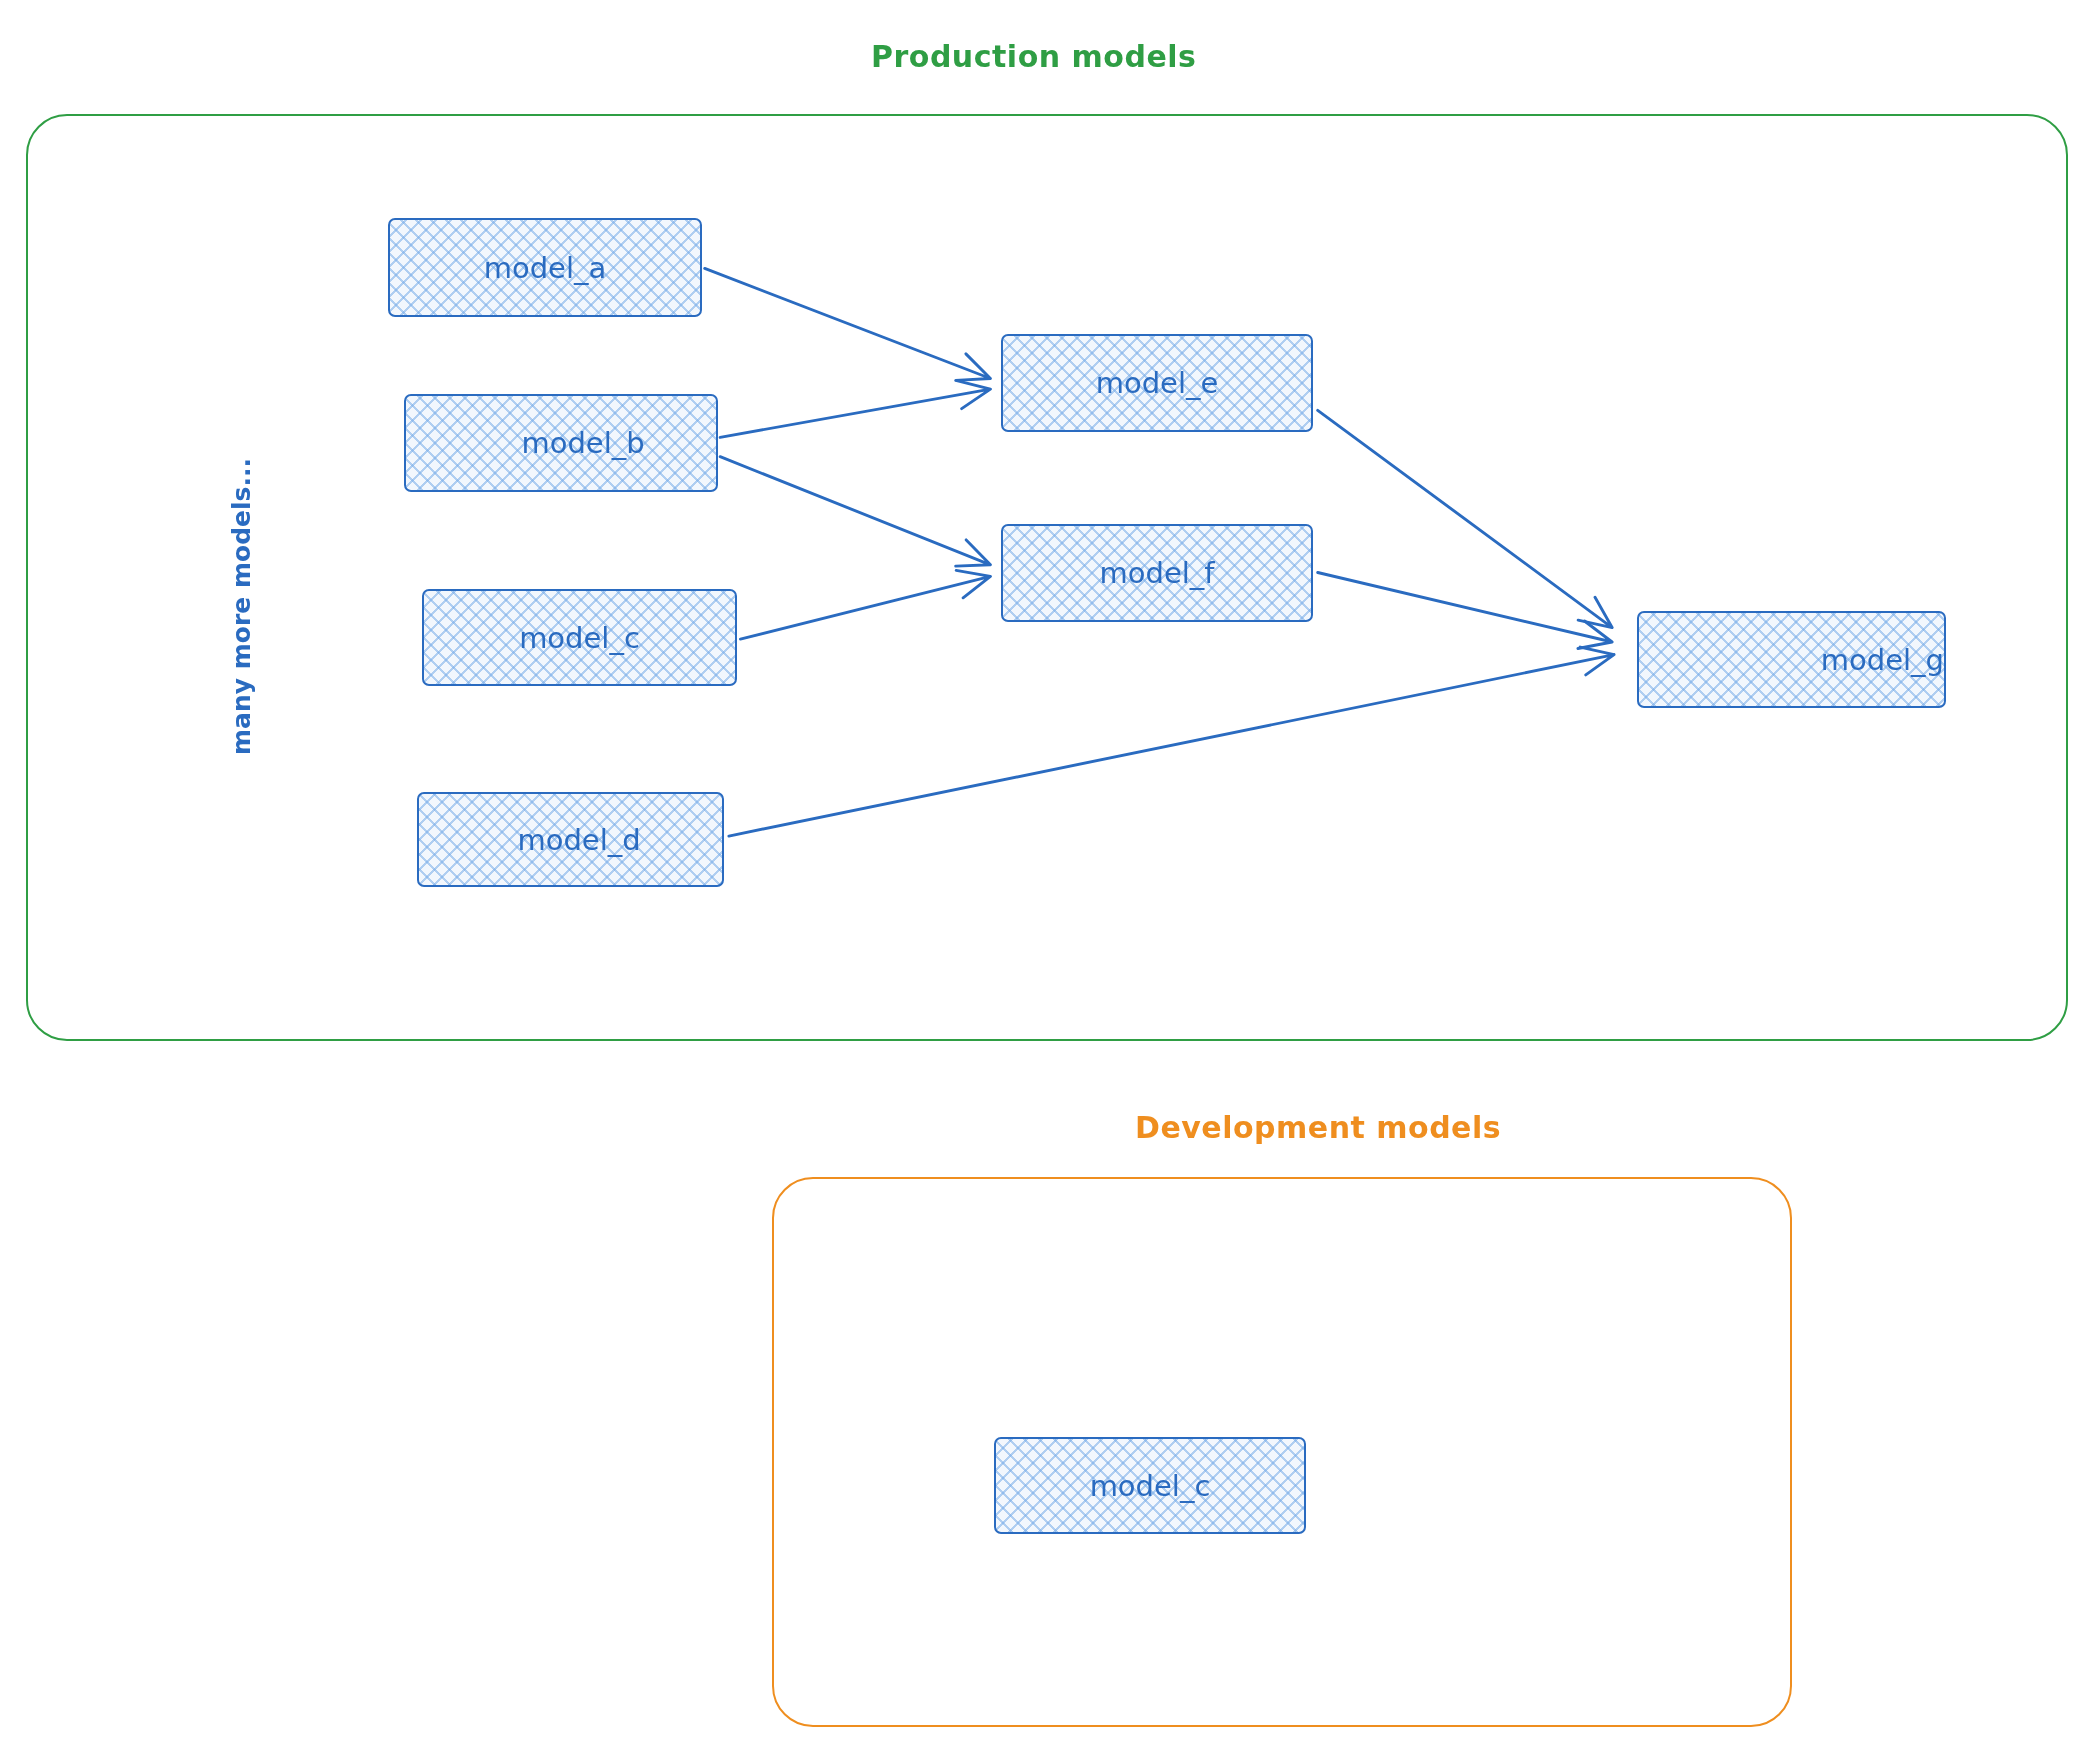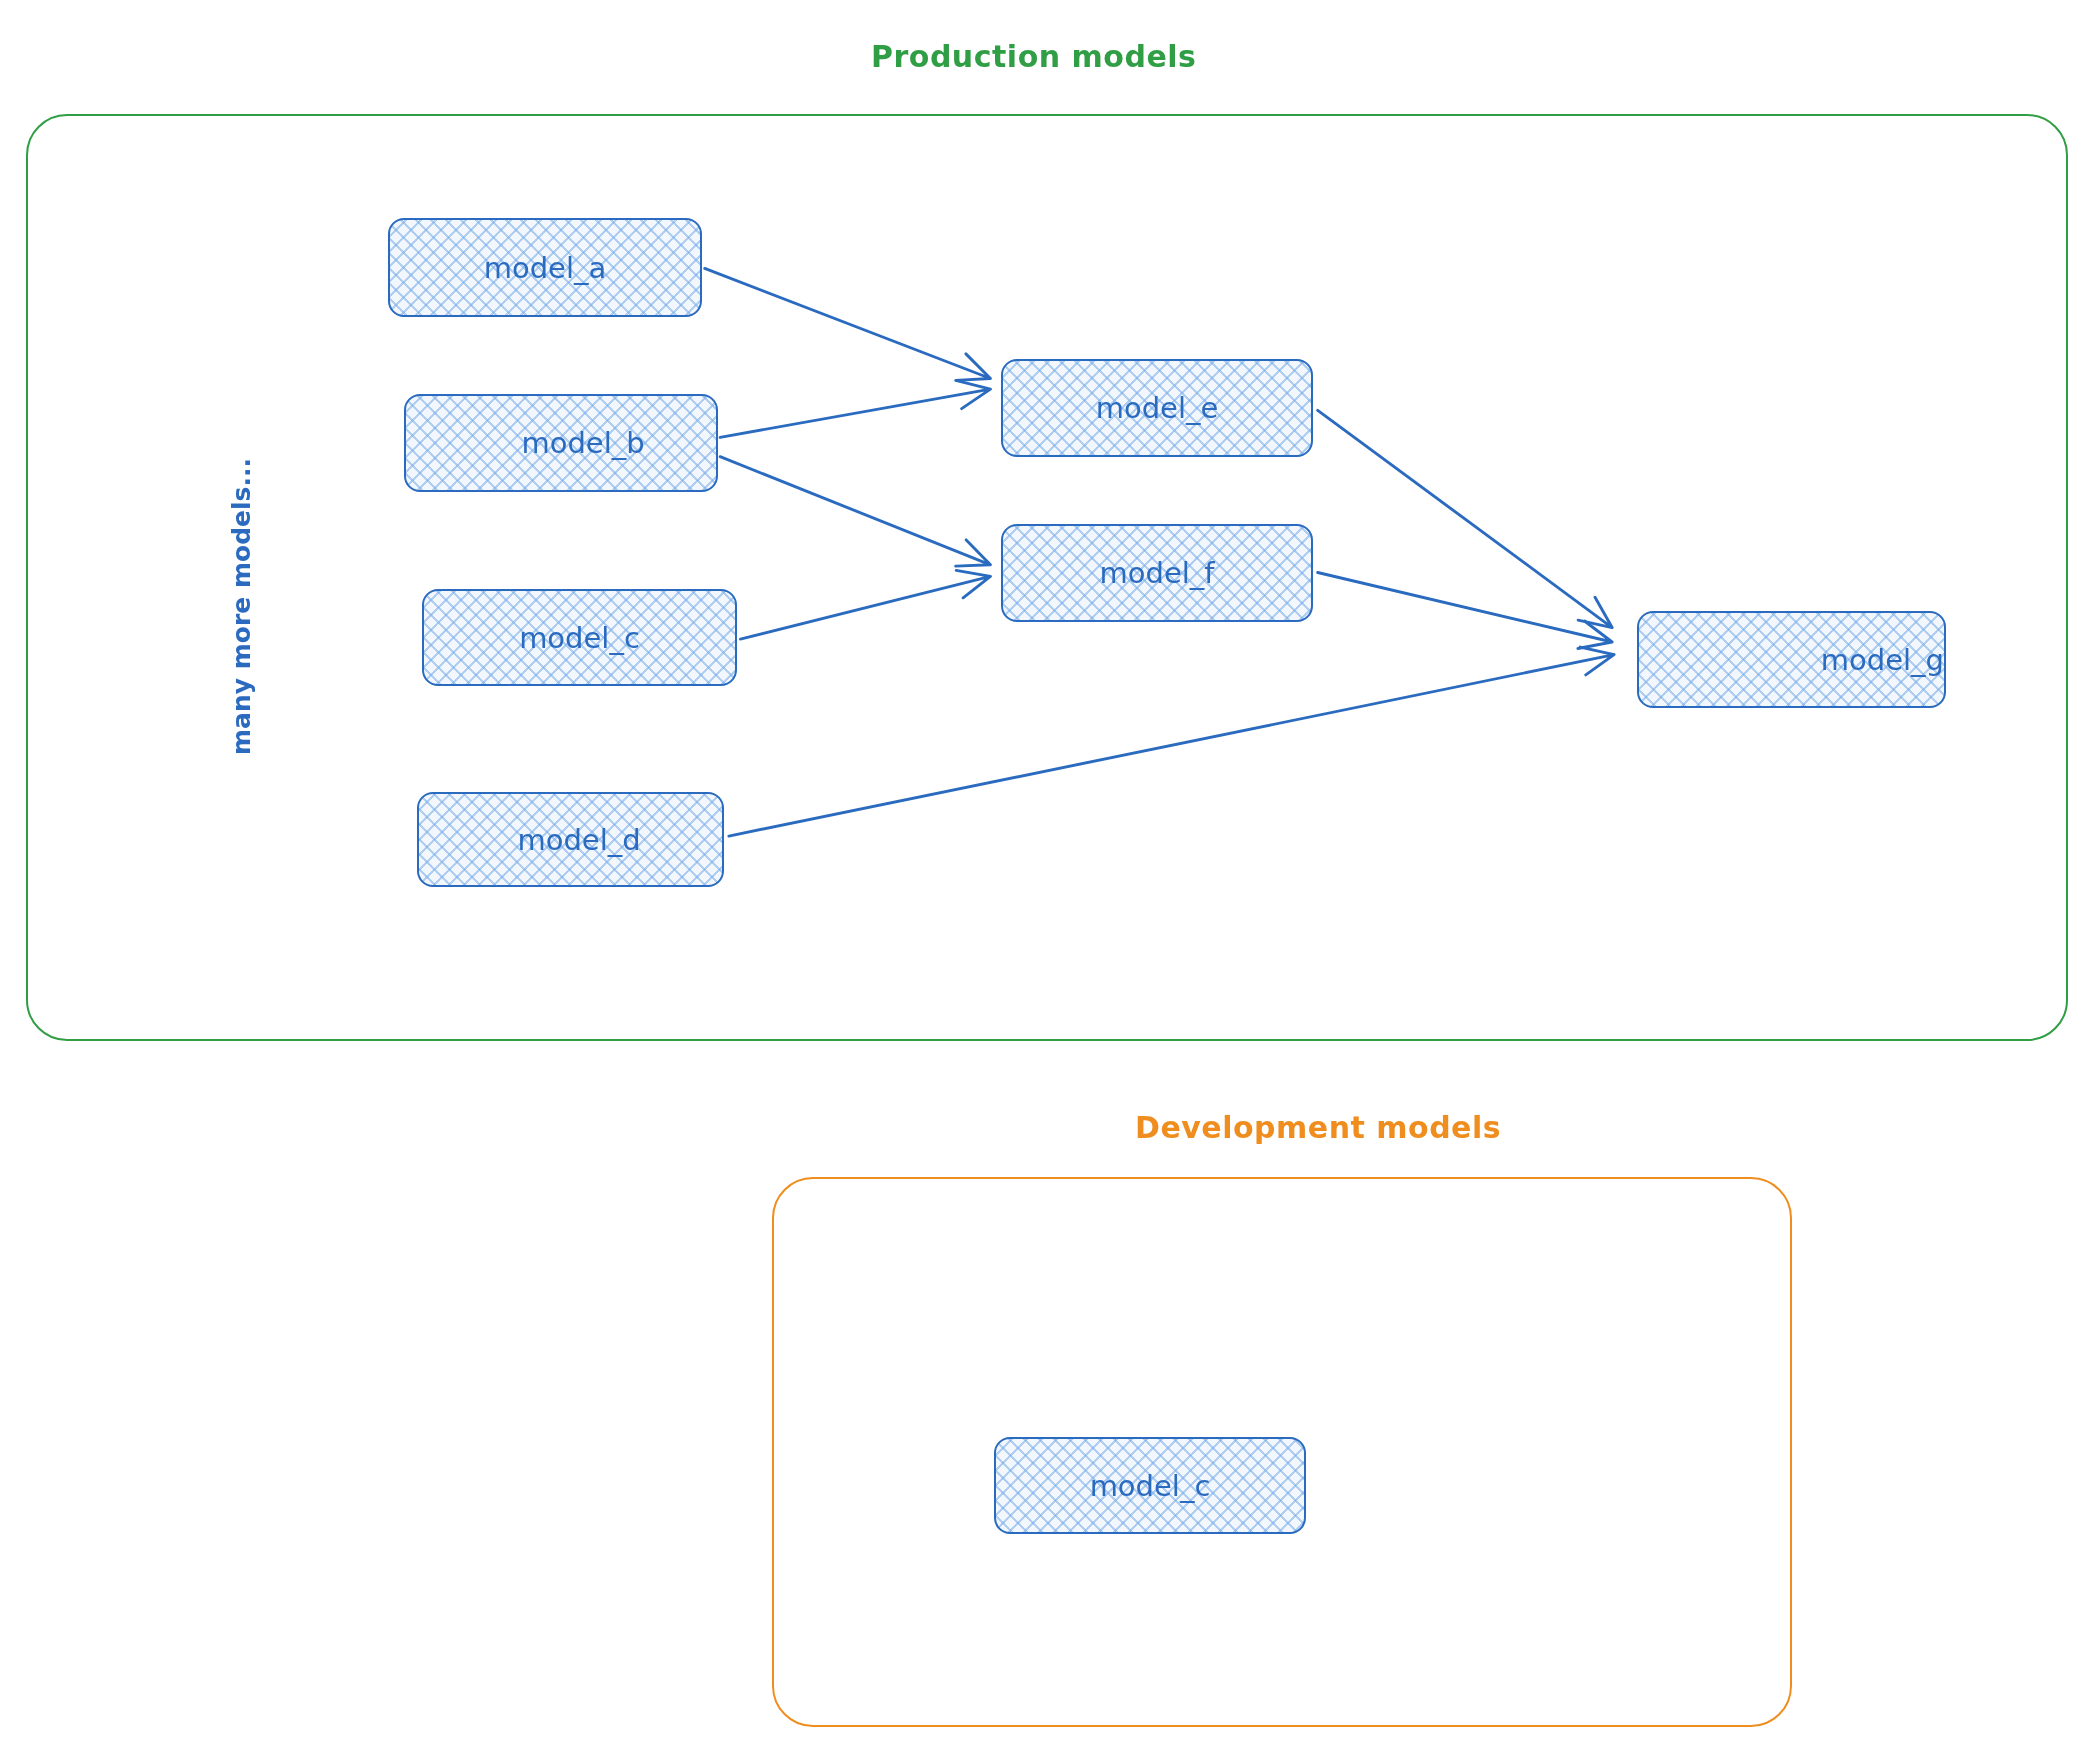--- a/index.html
+++ b/index.html
@@ -48,21 +48,21 @@
     color:var(--blue);
     font-size:25px;
     font-weight:600;
     text-align:center;
     white-space:nowrap;
   }
   .node{
     position:absolute;
     box-sizing:border-box;
     border:2.9px solid var(--blue);
-    border-radius:16px;
+    border-radius:7px;
     display:flex;align-items:center;justify-content:center;
     color:var(--blue);
     font-size:29px;
     background-color:var(--node-fill);
     background-image:
       repeating-linear-gradient(45deg,  var(--hatch) 0px, var(--hatch) 1.9px, transparent 1.9px, transparent 10.6px),
       repeating-linear-gradient(135deg, var(--hatch) 0px, var(--hatch) 1.9px, transparent 1.9px, transparent 10.6px);
   }
   .node .node-label{pointer-events:none;}
   svg.edges{
@@ -101,21 +101,21 @@
       </div>
       <div class="node" style="left: 404px; top: 394px; width: 314px; height: 98px; padding-left: 44px;">
         <span class="node-label">model_b</span>
       </div>
       <div class="node" style="left: 422px; top: 589px; width: 315px; height: 97px;">
         <span class="node-label">model_c</span>
       </div>
       <div class="node" style="left: 417px; top: 792px; width: 307px; height: 95px; padding-left: 17px;">
         <span class="node-label">model_d</span>
       </div>
-      <div class="node" style="left: 1001px; top: 334px; width: 312px; height: 98px; margin-top: 25px;">
+      <div class="node" style="left: 1001px; top: 334px; width: 312px; height: 98px;">
         <span class="node-label">model_e</span>
       </div>
       <div class="node" style="left: 1001px; top: 524px; width: 312px; height: 98px;">
         <span class="node-label">model_f</span>
       </div>
       <div class="node" style="left: 1637px; top: 611px; width: 309px; height: 97px; justify-content: flex-end;">
         <span class="node-label">model_g</span>
       </div>
       <div class="node" style="left: 994px; top: 1437px; width: 312px; height: 97px;">
         <span class="node-label">model_c</span>

